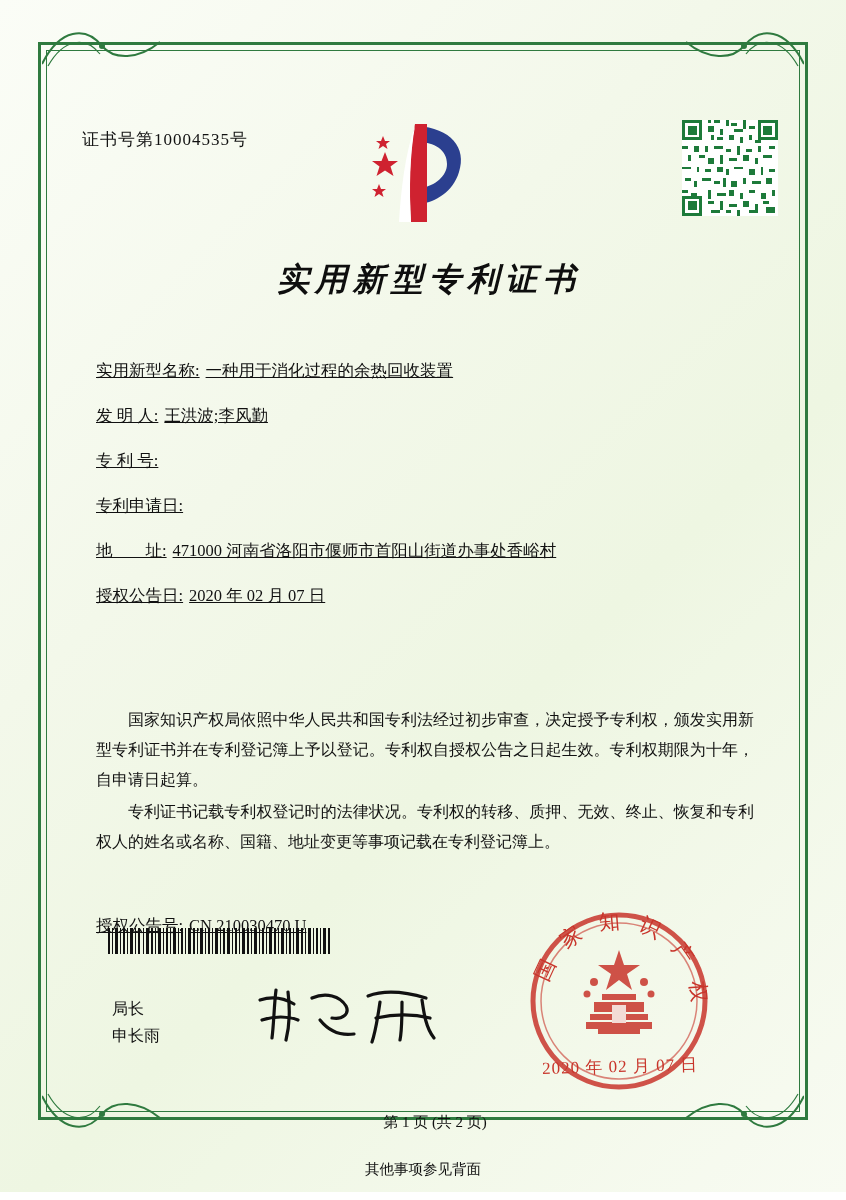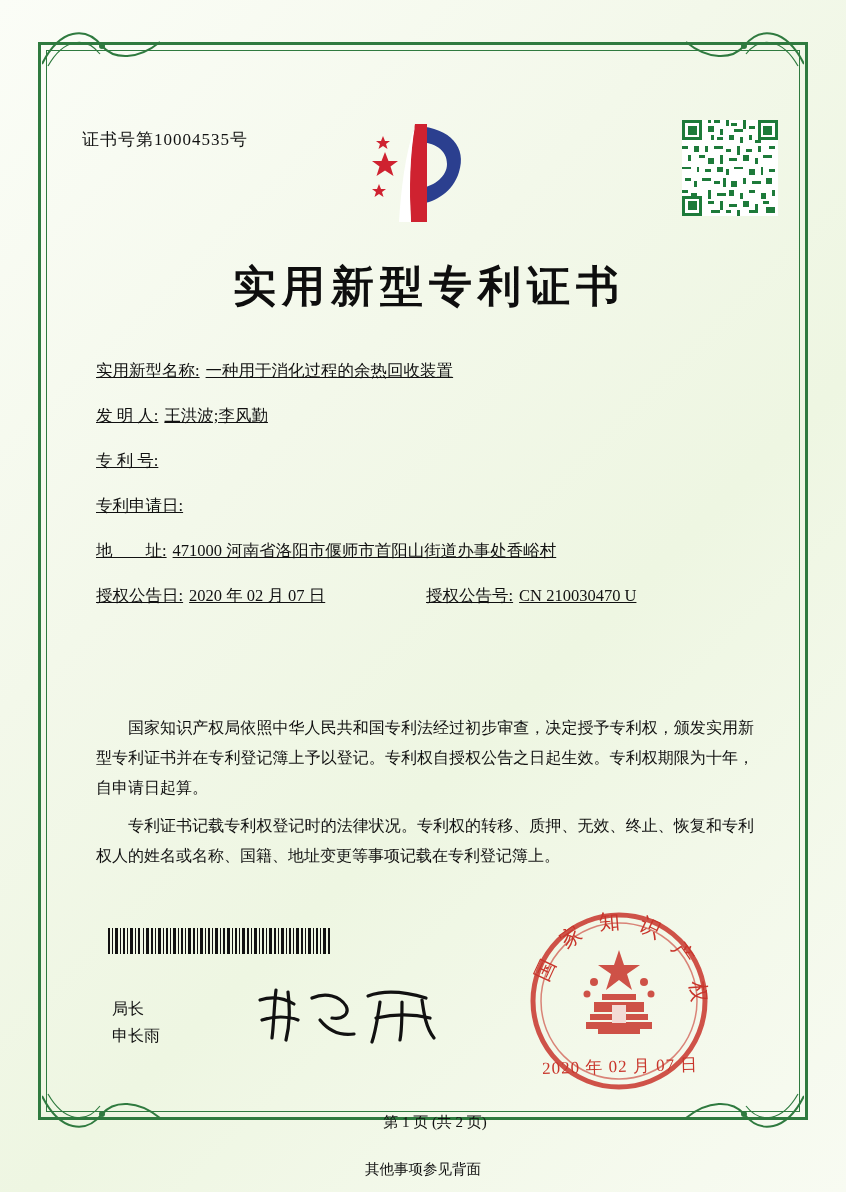--- a/index.html
+++ b/index.html
@@ -72,25 +72,26 @@
     height: 96px;
   }
 
   
   .title {
     position: absolute;
     left: 12px;
     right: 0;
     top: 258px;
     text-align: center;
-    font-size: 43px;
+    font-size: 32px;
     font-weight: bold;
     letter-spacing: 6px;
     color: #0e0e0e;
     font-family: "Liberation Serif", "DejaVu Serif", serif;
+    font-style: italic;
   }
 
   
   .fields {
     position: absolute;
     left: 96px;
     top: 360px;
     right: 96px;
   }
   .field-row {
@@ -102,36 +103,36 @@
     text-decoration: underline;
   }
   .field-label {
     white-space: pre;
     flex: 0 0 auto;
   }
   .field-value {
     margin-left: 6px;
     flex: 1 1 auto;
   }
-  .row-split { display: flex; align-items: baseline; }
+  .row-split { display: flex; align-items: baseline; flex-direction: column; }
   .split-left { flex: 0 0 330px; display: flex; align-items: baseline; }
   .split-right { flex: 1 1 auto; display: flex; align-items: baseline; }
 
   
   .paras {
     position: absolute;
     left: 96px;
     right: 92px;
     top: 705px;
     font-size: 16px;
     line-height: 30px;
     color: #111;
     text-align: justify;
   }
-  .para { text-indent: 2em; margin: 8px 0 2px 0; }
+  .para { text-indent: 2em; margin: 0 0 2px 0; }
 
   
   .barcode {
     position: absolute;
     left: 108px;
     top: 928px;
     width: 225px;
     height: 26px;
   }
 

